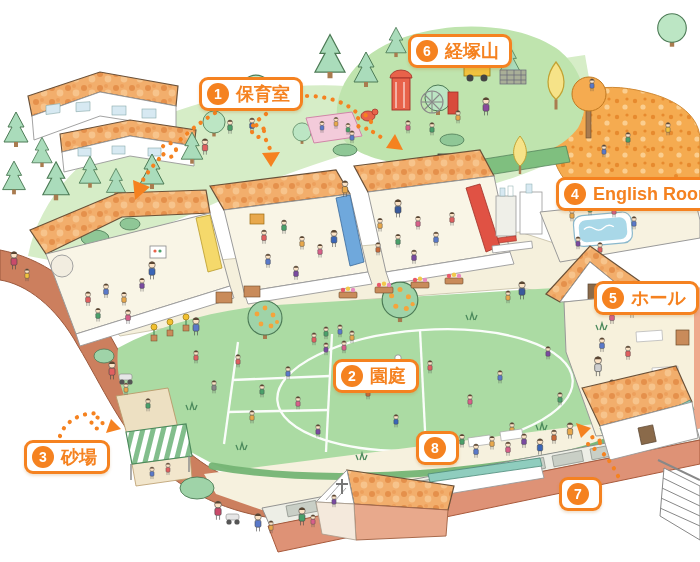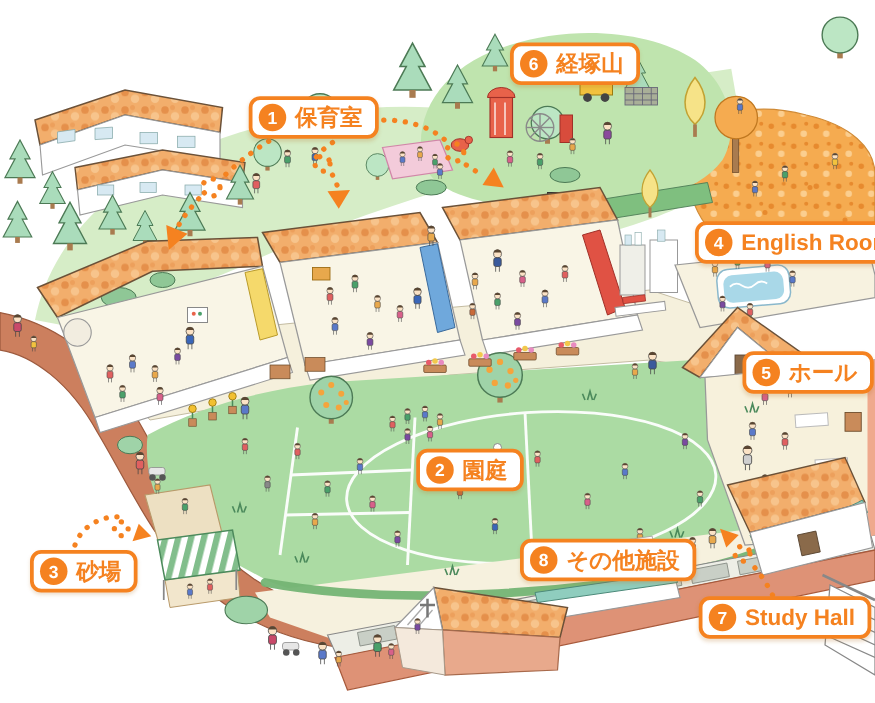--- a/index.html
+++ b/index.html
@@ -538,20 +538,18 @@
 <div class="map-label p5">
   <span class="badge">5</span>
   <span>ホール</span>
 </div>
 <div class="map-label p6">
   <span class="badge">6</span>
   <span>経塚山</span>
 </div>
 <div class="map-label p7">
   <span class="badge">7</span>
-  <span>Study Hall</span>
 </div>
 <div class="map-label p8">
   <span class="badge">8</span>
-  <span>その他施設</span>
 </div>
 
 </div>
 
 </body></html>

